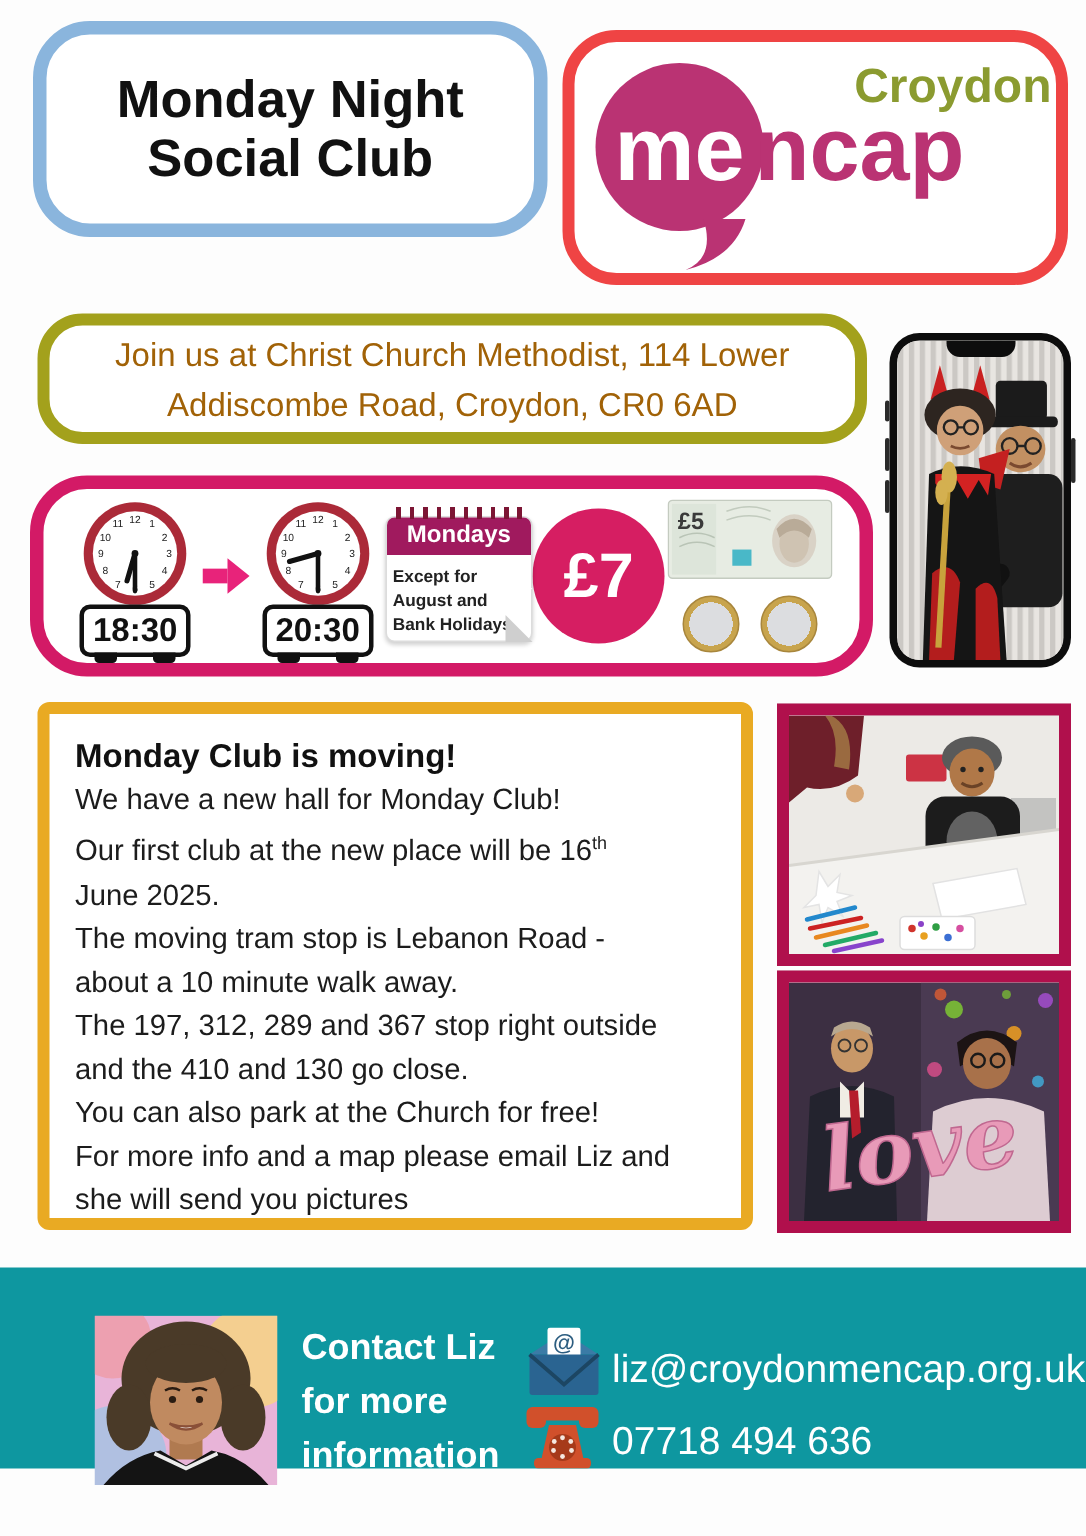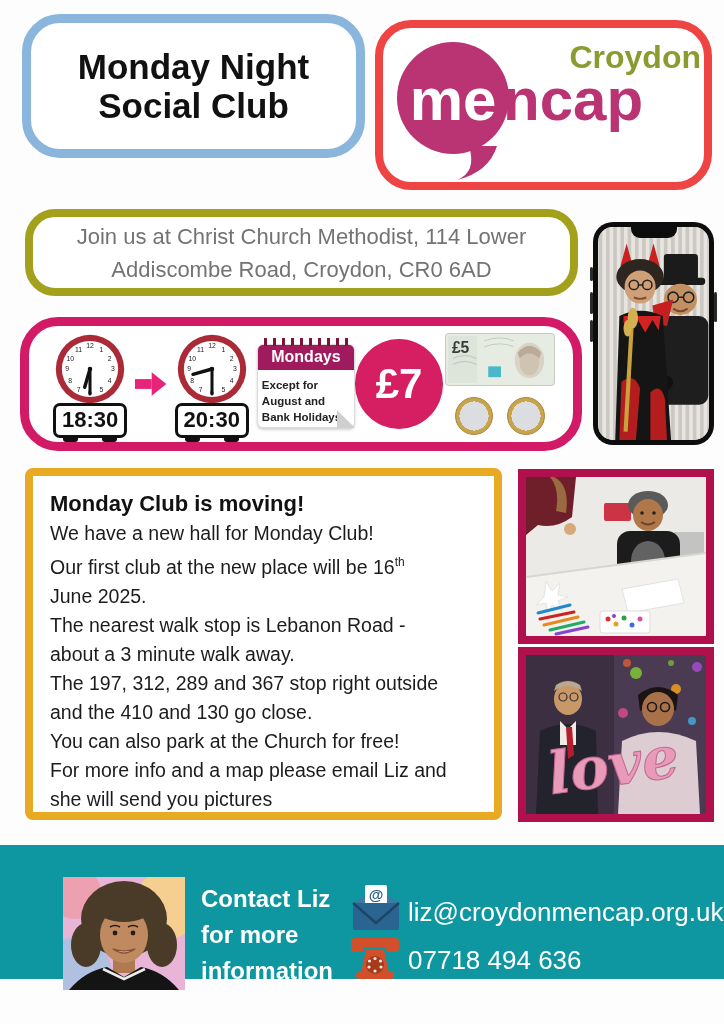--- a/index.html
+++ b/index.html
@@ -14,21 +14,21 @@
   .title-sub{font-size:19px;font-weight:700;max-width:280px;line-height:1.25;margin-top:7px;color:#111;}
 
   .logo-box{position:absolute;left:375px;top:20px;width:337px;height:170px;background:#fff;
             border:8px solid #ef4444;border-radius:36px;box-sizing:border-box;overflow:hidden;}
   .logo-box svg{position:absolute;left:8px;top:4px;}
 
   
   .address-box{position:absolute;left:25px;top:209px;width:553px;height:87px;background:#fff;
                border:8px solid #a3a11c;border-radius:30px;box-sizing:border-box;
                display:flex;align-items:center;justify-content:center;text-align:center;
-               padding:0 26px;font-size:22px;line-height:1.5;color:#737373;}
+               padding:0 26px;font-size:22px;line-height:1.5;color:#a16207;}
 
   
   .phone{position:absolute;left:593px;top:222px;width:121px;height:223px;background:#0d0d0d;
          border-radius:20px;box-sizing:border-box;padding:5px;}
   .phone .btn{position:absolute;background:#2a2a2a;width:3px;border-radius:2px;}
   .phone .screen{position:relative;width:100%;height:100%;border-radius:15px;overflow:hidden;background:#d8d6d2;}
   .phone .notch{position:absolute;left:50%;top:0;transform:translateX(-50%);width:46px;height:11px;
                 background:#0d0d0d;border-radius:0 0 9px 9px;z-index:5;}
 
   
@@ -246,22 +246,22 @@
         <div class="coin"></div>
       </div>
     </div>
   </div>
 
   <div class="moving-box">
     <div class="moving-title">Monday Club is moving!</div>
     <div class="moving-line">We have a new hall for Monday Club!</div>
     <div class="moving-line"><span>Our first club at the new place will be 16</span><sup>th</sup></div>
     <div class="moving-line">June 2025.</div>
-    <div class="moving-line">The nearest walk stop is Lebanon Road -</div>
-    <div class="moving-line">about a 3 minute walk away.</div>
+    <div class="moving-line">The moving tram stop is Lebanon Road -</div>
+    <div class="moving-line">about a 10 minute walk away.</div>
     <div class="moving-line">The 197, 312, 289 and 367 stop right outside</div>
     <div class="moving-line">and the 410 and 130 go close.</div>
     <div class="moving-line">You can also park at the Church for free!</div>
     <div class="moving-line">For more info and a map please email Liz and</div>
     <div class="moving-line">she will send you pictures</div>
   </div>
 
   <div class="photo-frame photo1">
     <svg width="180" height="159" viewBox="0 0 180 159">
       <rect width="180" height="159" fill="#eceae6"></rect>

